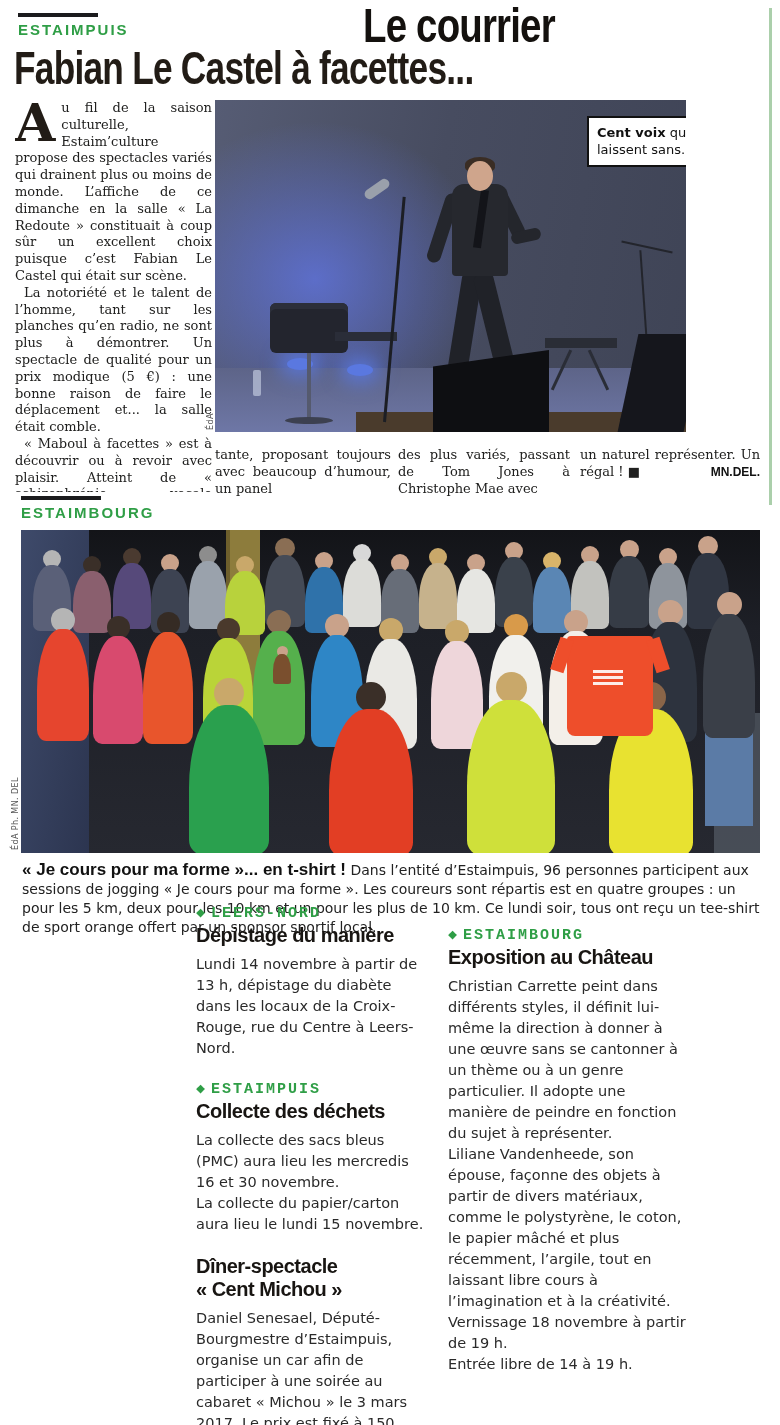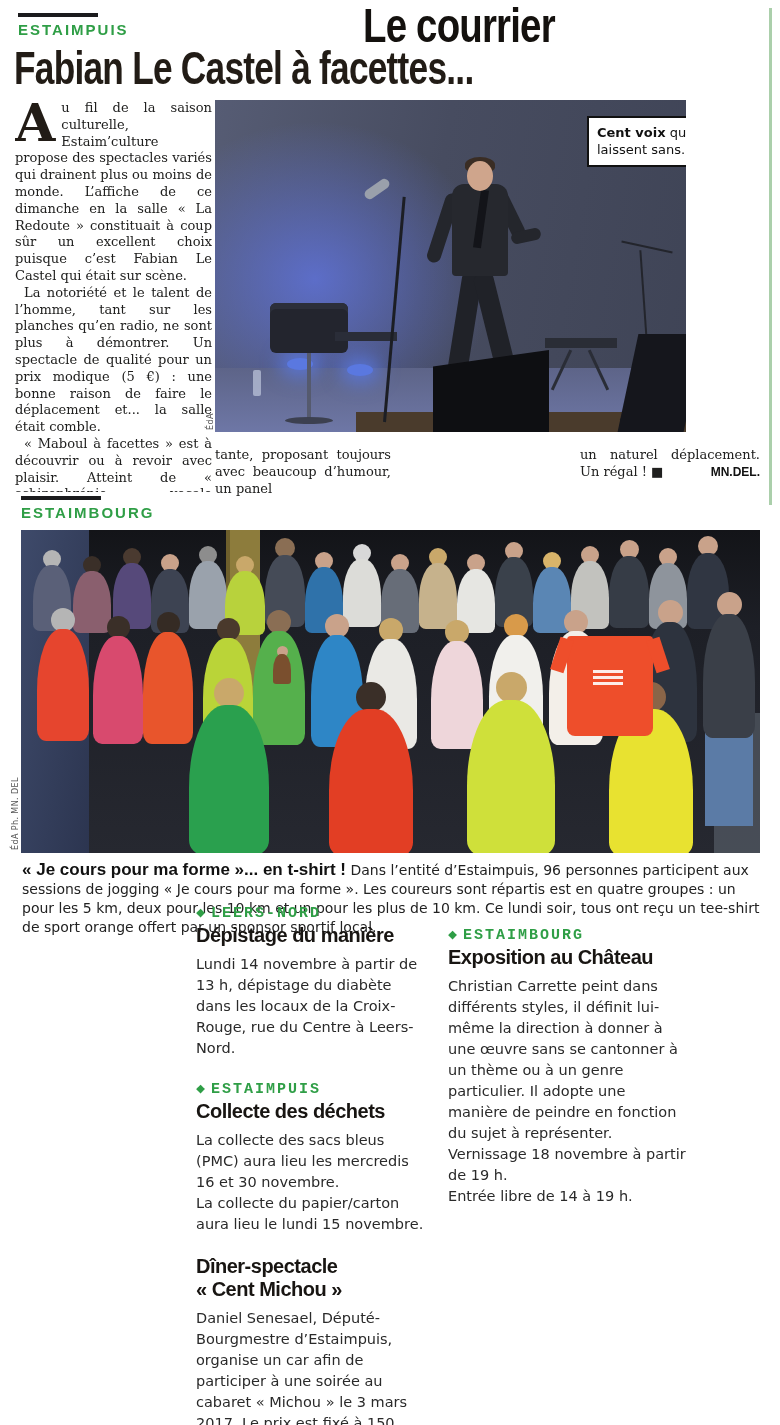--- a/index.html
+++ b/index.html
@@ -183,22 +183,23 @@
     <div class="p1-tri2"></div>
     <div class="p1-speaker-f"></div>
     <div class="p1-speaker-r"></div>
     <div class="capbox">
       <b>Cent voix</b><span> qui vous laissent sans... voix !</span>
     </div>
   </div>
   <div class="credit credit-1">ÉdA</div>
 
   <div class="artcol col2">tante, proposant toujours avec beaucoup d’humour, un panel</div>
+  <div class="artcol col3">des plus variés, passant de Tom Jones à Christophe Mae avec</div>
   <div class="artcol col4">
-    <span>un naturel déplacement. Un régal ! ■</span>
+    <span>un naturel représenter. Un régal ! ■</span>
     <span class="byline">MN.DEL.</span>
   </div>
 
   <div class="rule rule-2"></div>
   <div class="kicker kicker-2">ESTAIMBOURG</div>
 
   <div class="photo2" id="groupPhoto">
     <div class="grp-curtain"></div>
     <div class="grp-plank"></div>
     <div class="grp-right-light"></div>
@@ -372,18 +373,19 @@
       <p>Daniel Senesael, Député-Bourgmestre d’Estaimpuis, organise un car afin de participer à une soirée au cabaret « Michou » le 3 mars 2017. Le prix est fixé à 150 €/personne comprenant le menu « Paris », la soirée spectacle et le déplacement en car.</p>
 
     </div>
   </div>
 
   <div class="bcol bright">
     <div class="brief">
       <div class="bkick"><span class="dia">◆</span><span>ESTAIMBOURG</span></div>
       <h3>Exposition au Château</h3>
       <p>Christian Carrette peint dans différents styles, il définit lui-même la direction à donner à une œuvre sans se cantonner à un thème ou à un genre particulier. Il adopte une manière de peindre en fonction du sujet à représenter.</p>
+      <p>Liliane Vandenheede, son épouse, façonne des objets à partir de divers matériaux, comme le polystyrène, le coton, le papier mâché et plus récemment, l’argile, tout en laissant libre cours à l’imagination et à la créativité.</p>
       <p>Vernissage 18 novembre à partir de 19 h.</p>
       <p>Entrée libre de 14 à 19 h.</p>
     </div>
   </div>
 
 </div>
 
 </body></html>

